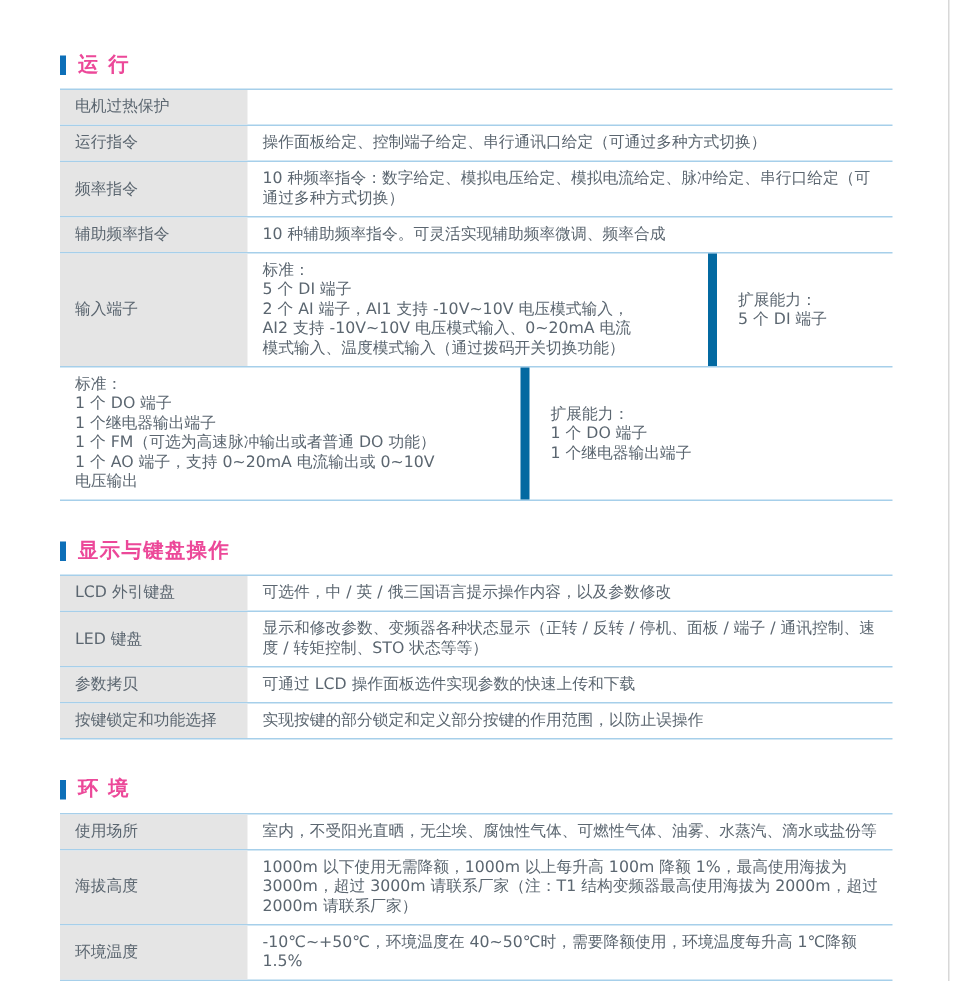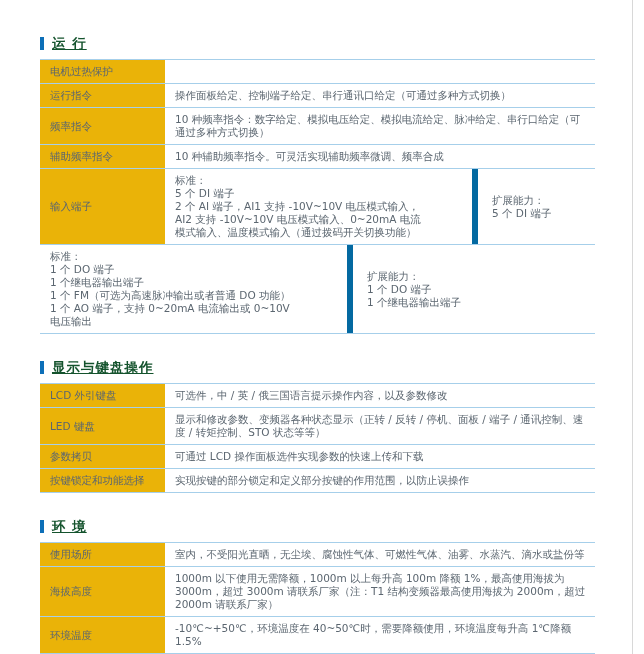--- a/index.html
+++ b/index.html
@@ -10,26 +10,26 @@
     font-size: 10.5px;
     line-height: 13px;
     color: #5b6670;
     position: relative;
     overflow: hidden;
   }
   .content { position: absolute; left: 40px; top: 36px; width: 555px; }
   .section { margin-bottom: 26px; }
   .sec-head { display: flex; align-items: center; margin-bottom: 9px; }
   .sec-bar { width: 4px; height: 13px; background: #0d6fb8; margin-right: 8px; }
-  .sec-title { color: #14532d; font-size: 13.5px; font-weight: bold; line-height: 14px; letter-spacing: 1px; text-decoration: underline; }
+  .sec-title { color: #ec4899; font-size: 13.5px; font-weight: bold; line-height: 14px; letter-spacing: 1px; }
   .tbl { border-bottom: 1px solid #a6cfea; width: 100%; }
   .row { display: flex; border-top: 1px solid #a6cfea; }
   .lbl {
     width: 125px; flex: 0 0 125px;
-    background: #eab308;
+    background: #e5e5e5;
     padding: 5px 6px 5px 10px;
     display: flex; align-items: center;
   }
   .val { flex: 1; padding: 5px 8px 5px 10px; white-space: pre-line; }
   .val.split { padding: 0; display: flex; gap: 40px; }
   .std { width: 267px; flex: 0 0 267px; padding: 5px 8px 5px 10px; white-space: pre-line; }
   .ext {
     flex: 1;
     border-left: 6px solid #0369a1;
     padding: 5px 6px 5px 14px;

